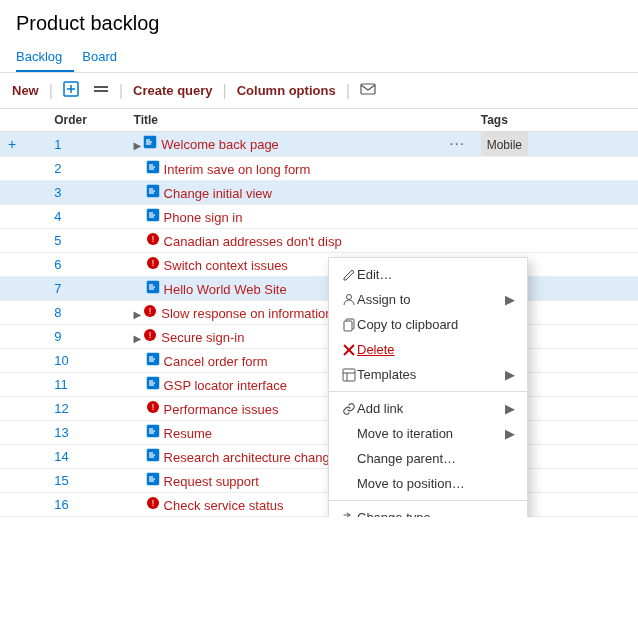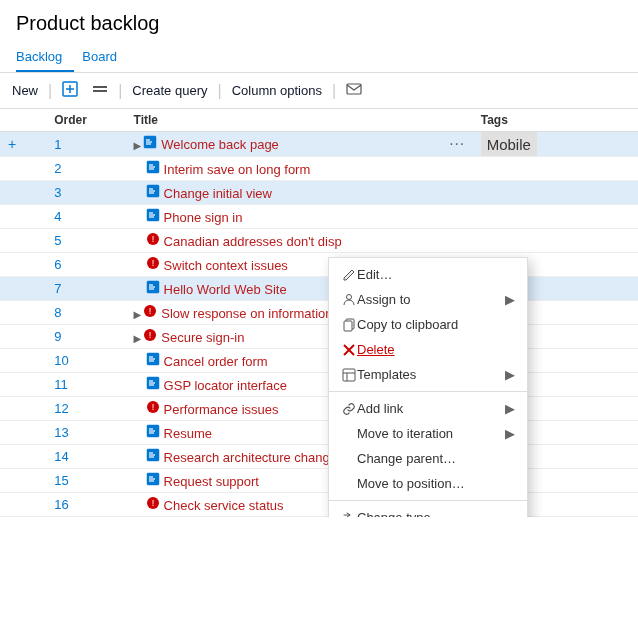--- a/index.html
+++ b/index.html
@@ -5,39 +5,39 @@
     * { box-sizing: border-box; margin: 0; padding: 0; }
     body { font-family: 'Segoe UI', Tahoma, Geneva, Verdana, sans-serif; font-size: 13px; background: #fff; color: #333; width: 638px; height: 627px; overflow: hidden; }
     
     .page-title { font-size: 20px; font-weight: 300; color: #000; padding: 12px 16px 8px; }
     
     .tabs { display: flex; border-bottom: 1px solid #ddd; padding: 0 16px; }
     .tab { padding: 6px 12px 6px 0; margin-right: 8px; font-size: 13px; color: #0078d4; cursor: pointer; border-bottom: 2px solid transparent; }
     .tab.active { color: #0078d4; border-bottom: 2px solid #0078d4; }
     
     .toolbar { display: flex; align-items: center; padding: 6px 8px; border-bottom: 1px solid #ddd; gap: 6px; }
-    .toolbar-btn { background: none; border: none; cursor: pointer; color: #0f172a; font-size: 13px; padding: 2px 4px; display: flex; align-items: center; gap: 4px; }
+    .toolbar-btn { background: none; border: none; cursor: pointer; color: #7f1d1d; font-size: 13px; padding: 2px 4px; display: flex; align-items: center; gap: 4px; font-weight: bold; }
     .toolbar-sep { color: #ccc; font-size: 16px; }
     
     .table-container { position: relative; overflow: auto; }
     table { width: 100%; border-collapse: collapse; table-layout: fixed; }
     th { background: #fff; font-weight: 600; color: #333; font-size: 12px; padding: 4px 8px; border-bottom: 1px solid #ddd; text-align: left; }
     td { padding: 3px 8px; border-bottom: 1px solid #eee; vertical-align: middle; font-size: 13px; white-space: nowrap; overflow: hidden; text-overflow: ellipsis; }
     tr.highlighted td { background: #deecf9; }
     
     .col-add { width: 28px; }
     .col-order { width: 48px; }
     
     .row-num { color: #0078d4; }
     .item-icon { display: inline-flex; align-items: center; margin-right: 4px; }
     .item-link { color: #b91c1c; cursor: pointer; }
     .expand-icon { color: #666; font-size: 10px; margin-right: 2px; cursor: pointer; }
     .add-icon { color: #0078d4; cursor: pointer; font-size: 14px; }
     .more-icon { color: #666; cursor: pointer; font-size: 16px; }
-    .tag-badge { background: #e0e0e0; padding: 19px 6px; border-radius: 2px; font-size: 15px; }
+    .tag-badge { background: #e0e0e0; padding: 19px 6px; border-radius: 2px; font-size: 12px; }
 
     
     .context-menu { position: absolute; top: 148px; left: 328px; background: #fff; border: 1px solid #ddd; box-shadow: 4px 4px 12px rgba(0,0,0,0.2); width: 200px; z-index: 100; padding: 4px 0; }
     .ctx-item { display: flex; align-items: flex-end; padding: 5px 12px; cursor: pointer; font-size: 13px; color: #333; }
     .ctx-sep { border: none; border-top: 1px solid #ddd; margin: 4px 0; }
     .ctx-icon { width: 16px; display: inline-flex; align-items: center; justify-content: center; font-size: 14px; color: #555; }
     .ctx-arrow { margin-left: auto; color: #666; }
     .ctx-item.delete-item { color: #cc0000; text-decoration: underline; }
   </style>
 </head>

